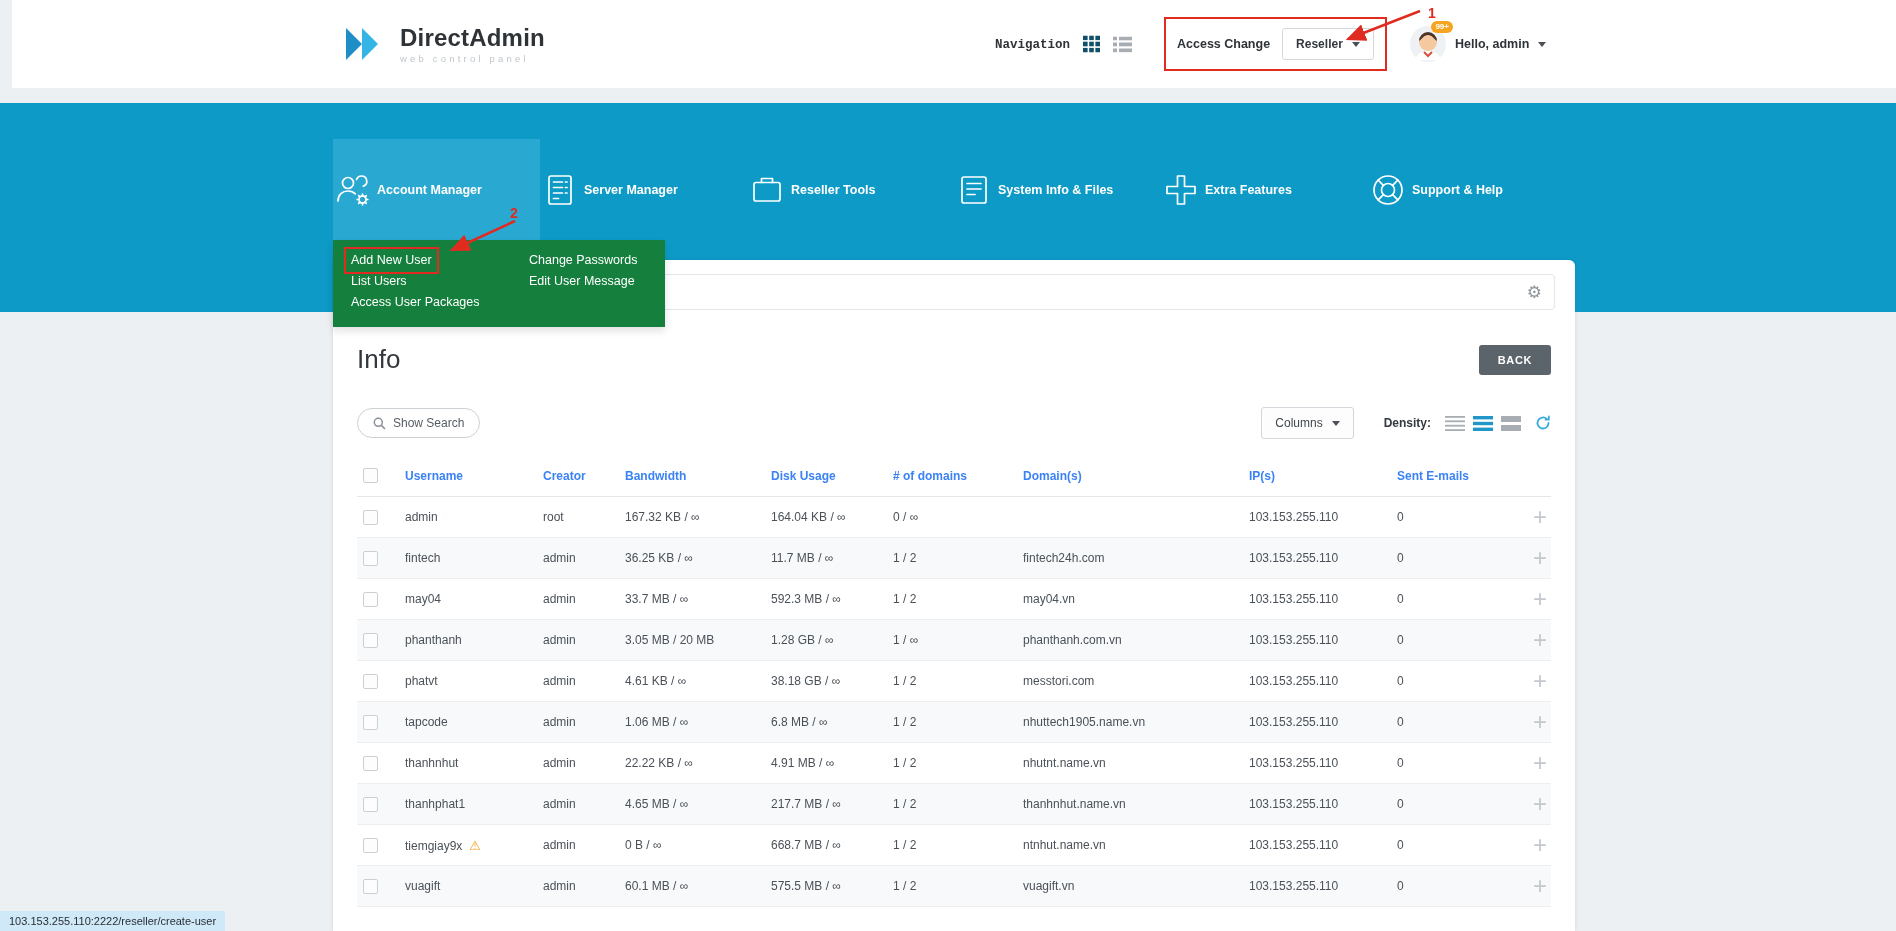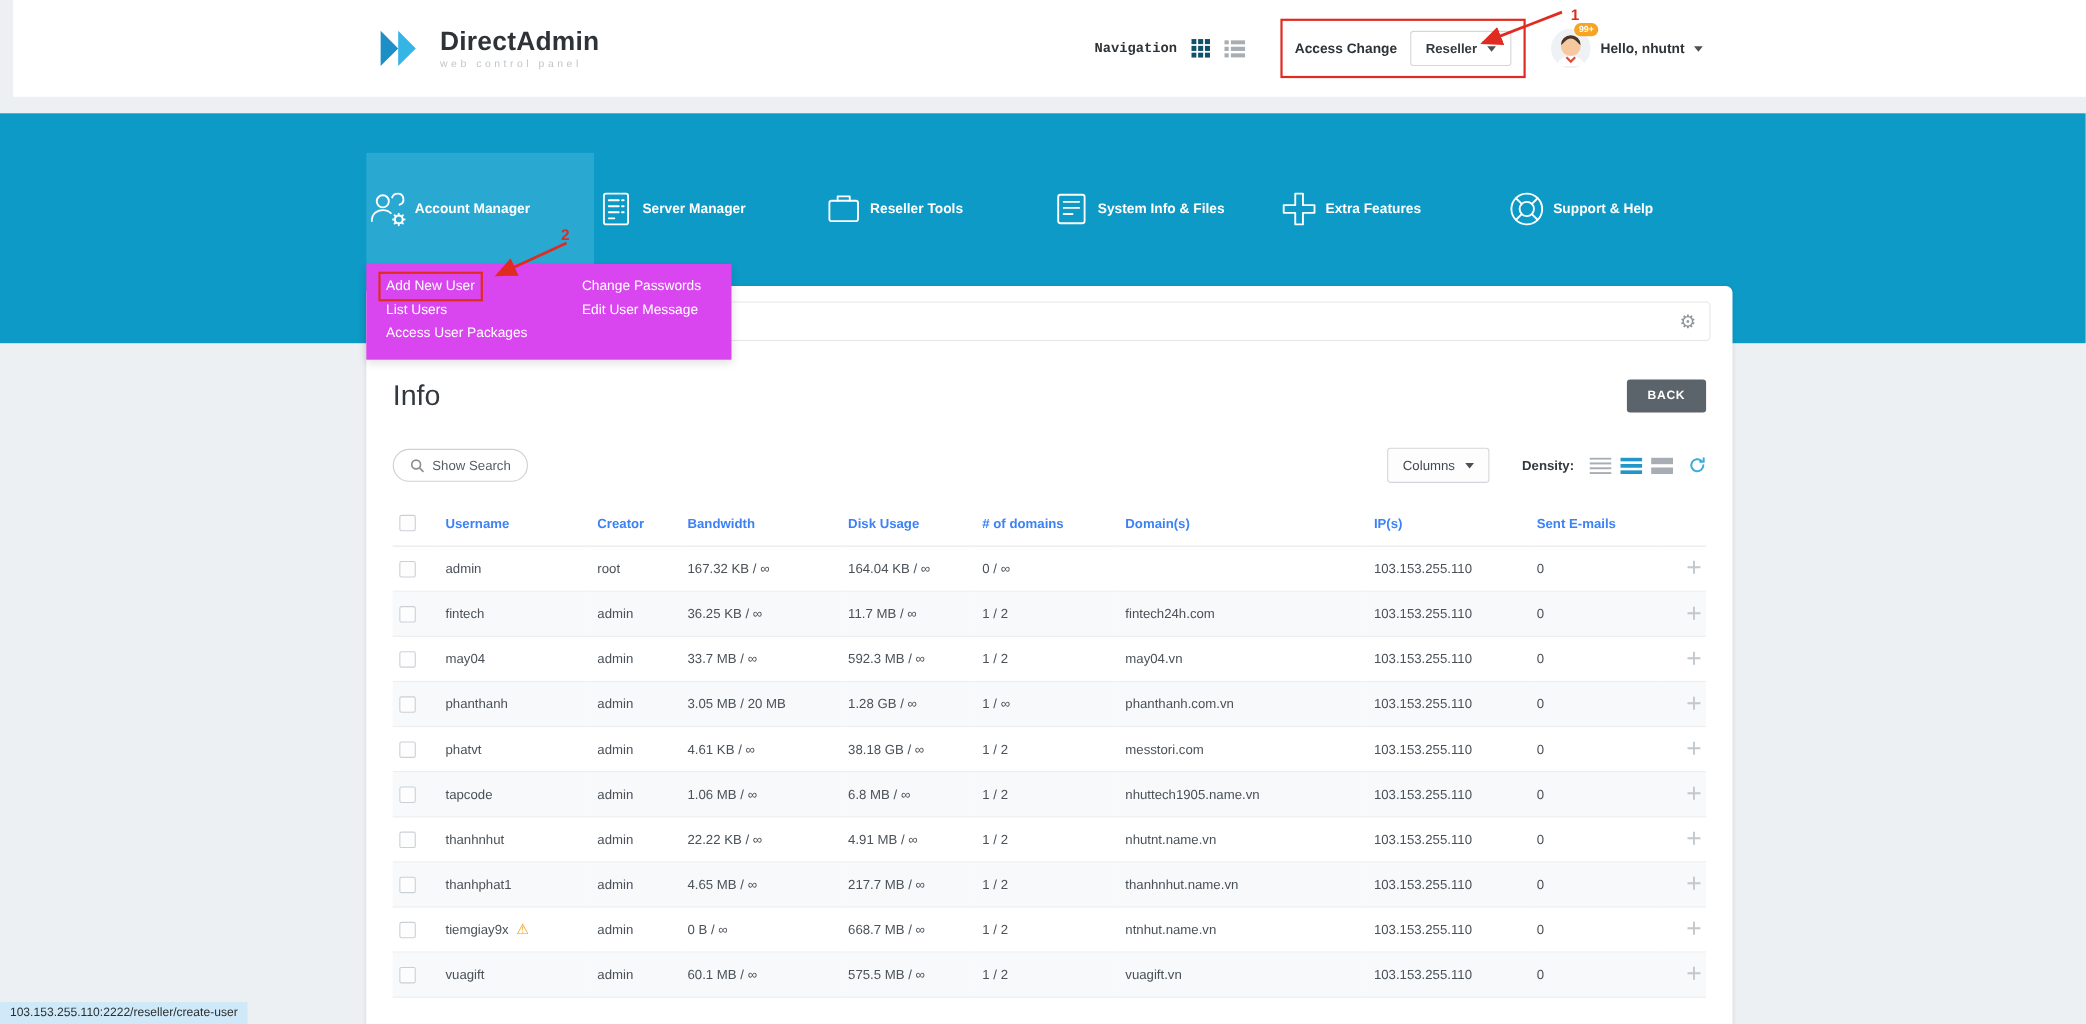--- a/index.html
+++ b/index.html
@@ -26,21 +26,21 @@
   .greeting { font-size:12.5px; font-weight:bold; color:#2e3338; }
   .annot-box { position:absolute; border:2px solid #e02b20; pointer-events:none; z-index:40; }
   .access-level .annot-box { inset:-11px -13px; }
 
   
   .nav-band { position:absolute; top:103px; left:0; width:100%; height:209px; background:#0d9ac6; z-index:1; }
   .nav-menu { position:absolute; top:139px; left:333px; width:1242px; height:101px; display:flex; z-index:4; }
   .nav-item { flex:1; display:flex; flex-direction:row; align-items:center; justify-content:flex-start; gap:4px; cursor:pointer; }
   .nav-item.active { background:#29a8d2; }
   .nav-item-label { color:#ffffff; font-size:12.5px; font-weight:bold; }
-  .dropdown { position:absolute; top:240px; left:333px; width:332px; background:#d946ef; z-index:6;
+  .dropdown { position:absolute; top:240px; left:333px; width:332px; background:#15803d; z-index:6;
     display:flex; padding:10px 0 14px 18px; box-shadow:0 4px 8px rgba(0,0,0,.12); }
   .dd-col { display:flex; flex-direction:column; }
   .dd-col1 { width:178px; }
   .dd-link { color:#ffffff; font-size:12.5px; line-height:21px; cursor:pointer; display:inline-block; width:fit-content; position:relative; }
   .dd-link .annot-box { inset:-3px -7px; }
 
   
   .card { position:absolute; top:260px; left:333px; width:1242px; height:671px; background:#ffffff;
     border-radius:6px 6px 0 0; box-shadow:0 1px 4px rgba(0,0,0,.10); z-index:2; }
   .searchbar { margin:14px 20px 0; height:36px; border:1px solid #e3e6e9; border-radius:4px;
@@ -134,21 +134,21 @@
     <span class="avatar-wrap">
       <svg width="36" height="36" viewBox="0 0 36 36">
         <circle cx="18" cy="18" r="18" fill="#eef2f5"></circle>
         <circle cx="18" cy="16" r="9" fill="#f6c89f"></circle>
         <path d="M9 15a9 9 0 0 1 18 0c-3-2-5-6-9-6s-6 4-9 6z" fill="#4a3528"></path>
         <path d="M5 34c2-6.5 7-9 13-9s11 2.5 13 9z" fill="#ffffff"></path>
         <path d="M14 26l4 4 4-4" fill="none" stroke="#d94f3d" stroke-width="2"></path>
       </svg>
       <span class="badge">99+</span>
     </span>
-    <span class="greeting">Hello, nhutnt</span>
+    <span class="greeting">Hello, admin</span>
     <span class="caret"></span>
   </div>
 </div>
 
 <div class="nav-band"></div>
 
 <div class="nav-menu">
   <div class="nav-item active">
     <svg width="40" height="40" viewBox="0 0 40 40" fill="none" stroke="#fff" stroke-width="1.7" stroke-linecap="round" stroke-linejoin="round">
       <circle cx="15" cy="13" r="5.5"></circle>

